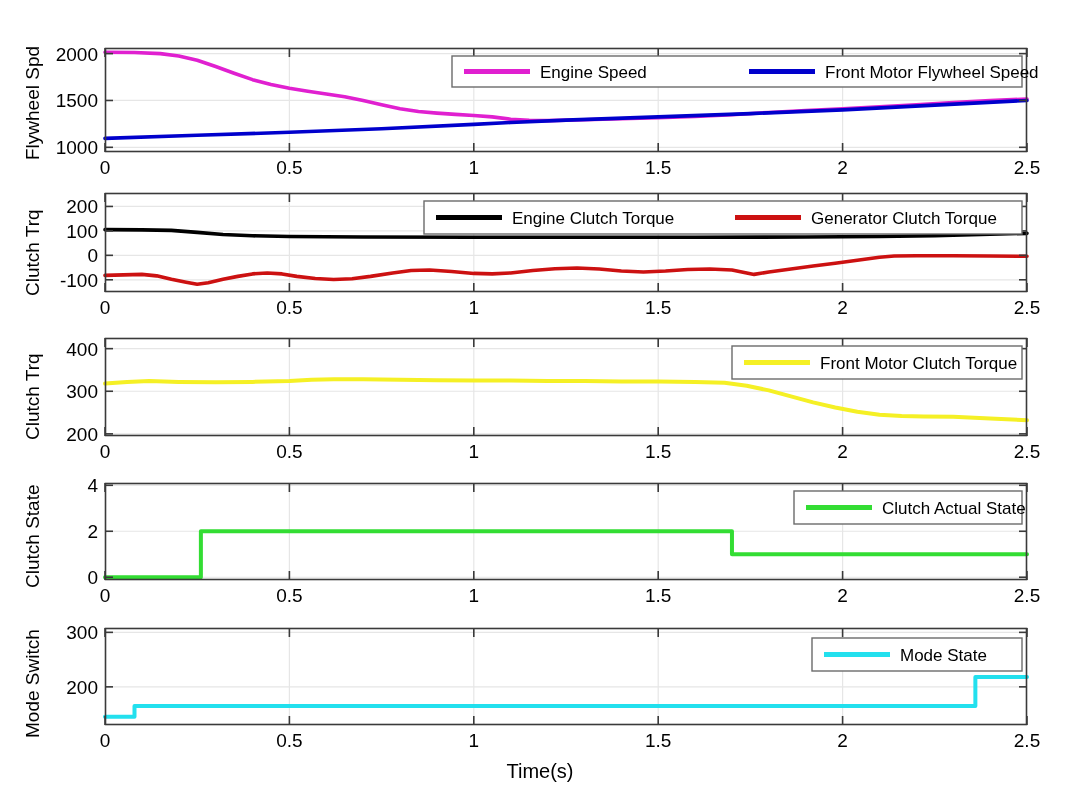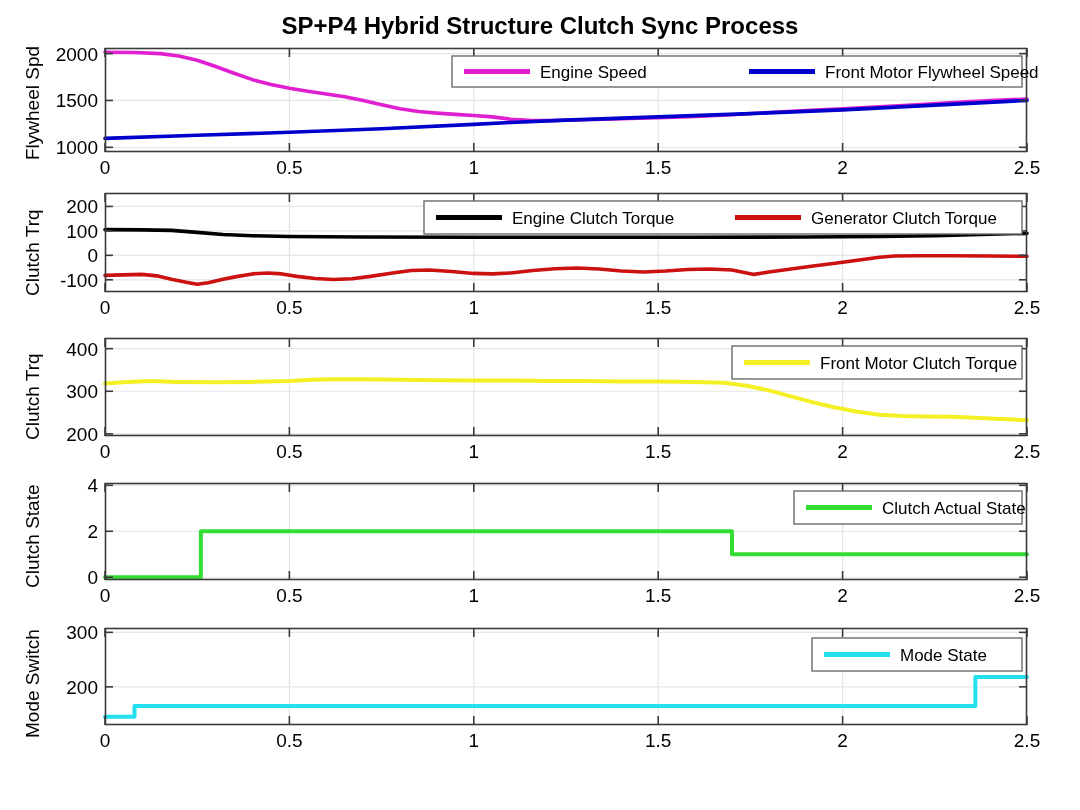--- a/index.html
+++ b/index.html
@@ -63,21 +63,20 @@
     fill: #000000;
   }
   .tick-label { font-size: 19px; }
   .legend-label { font-size: 17px; }
 </style>
 </head>
 <body>
 
 <div id="figure">
 
-  <div id="figure-title">SP+P4 Hybrid Structure Clutch Sync Process</div>
 
   <div class="subplot" id="sp0" style="left:105px; top:48px; width:922px; height:104px;">
     <svg id="svg0" width="922" height="104" viewBox="0 0 922 104">
         <line x1="0" y1="99.31531531531532" x2="922" y2="99.31531531531532" stroke="#E6E6E6" stroke-width="1.2"></line>
         <line x1="0" y1="52.46846846846847" x2="922" y2="52.46846846846847" stroke="#E6E6E6" stroke-width="1.2"></line>
         <line x1="0" y1="5.621621621621628" x2="922" y2="5.621621621621628" stroke="#E6E6E6" stroke-width="1.2"></line>
         <line x1="184.4" y1="0" x2="184.4" y2="104" stroke="#E6E6E6" stroke-width="1.2"></line>
         <line x1="368.8" y1="0" x2="368.8" y2="104" stroke="#E6E6E6" stroke-width="1.2"></line>
         <line x1="553.1999999999999" y1="0" x2="553.1999999999999" y2="104" stroke="#E6E6E6" stroke-width="1.2"></line>
         <line x1="737.6" y1="0" x2="737.6" y2="104" stroke="#E6E6E6" stroke-width="1.2"></line>
@@ -306,14 +305,15 @@
         <text x="922" y="119" text-anchor="middle" class="tick-label">2.5</text>
         <g>
           <rect x="707" y="10" width="210" height="33" fill="#ffffff" stroke="#6b6b6b" stroke-width="1.4"></rect>
           <line x1="719" y1="26.5" x2="785" y2="26.5" stroke="#22E0EE" stroke-width="5" stroke-linecap="butt"></line>
           <text x="795" y="32.5" class="legend-label">Mode State</text>
         </g>
       </svg>
   </div>
   <div class="ylabel" style="left:22px; top:738px;">Mode Switch</div>
 
+  <div id="xlabel">Time(s)</div>
 
 </div>
 
 </body></html>

